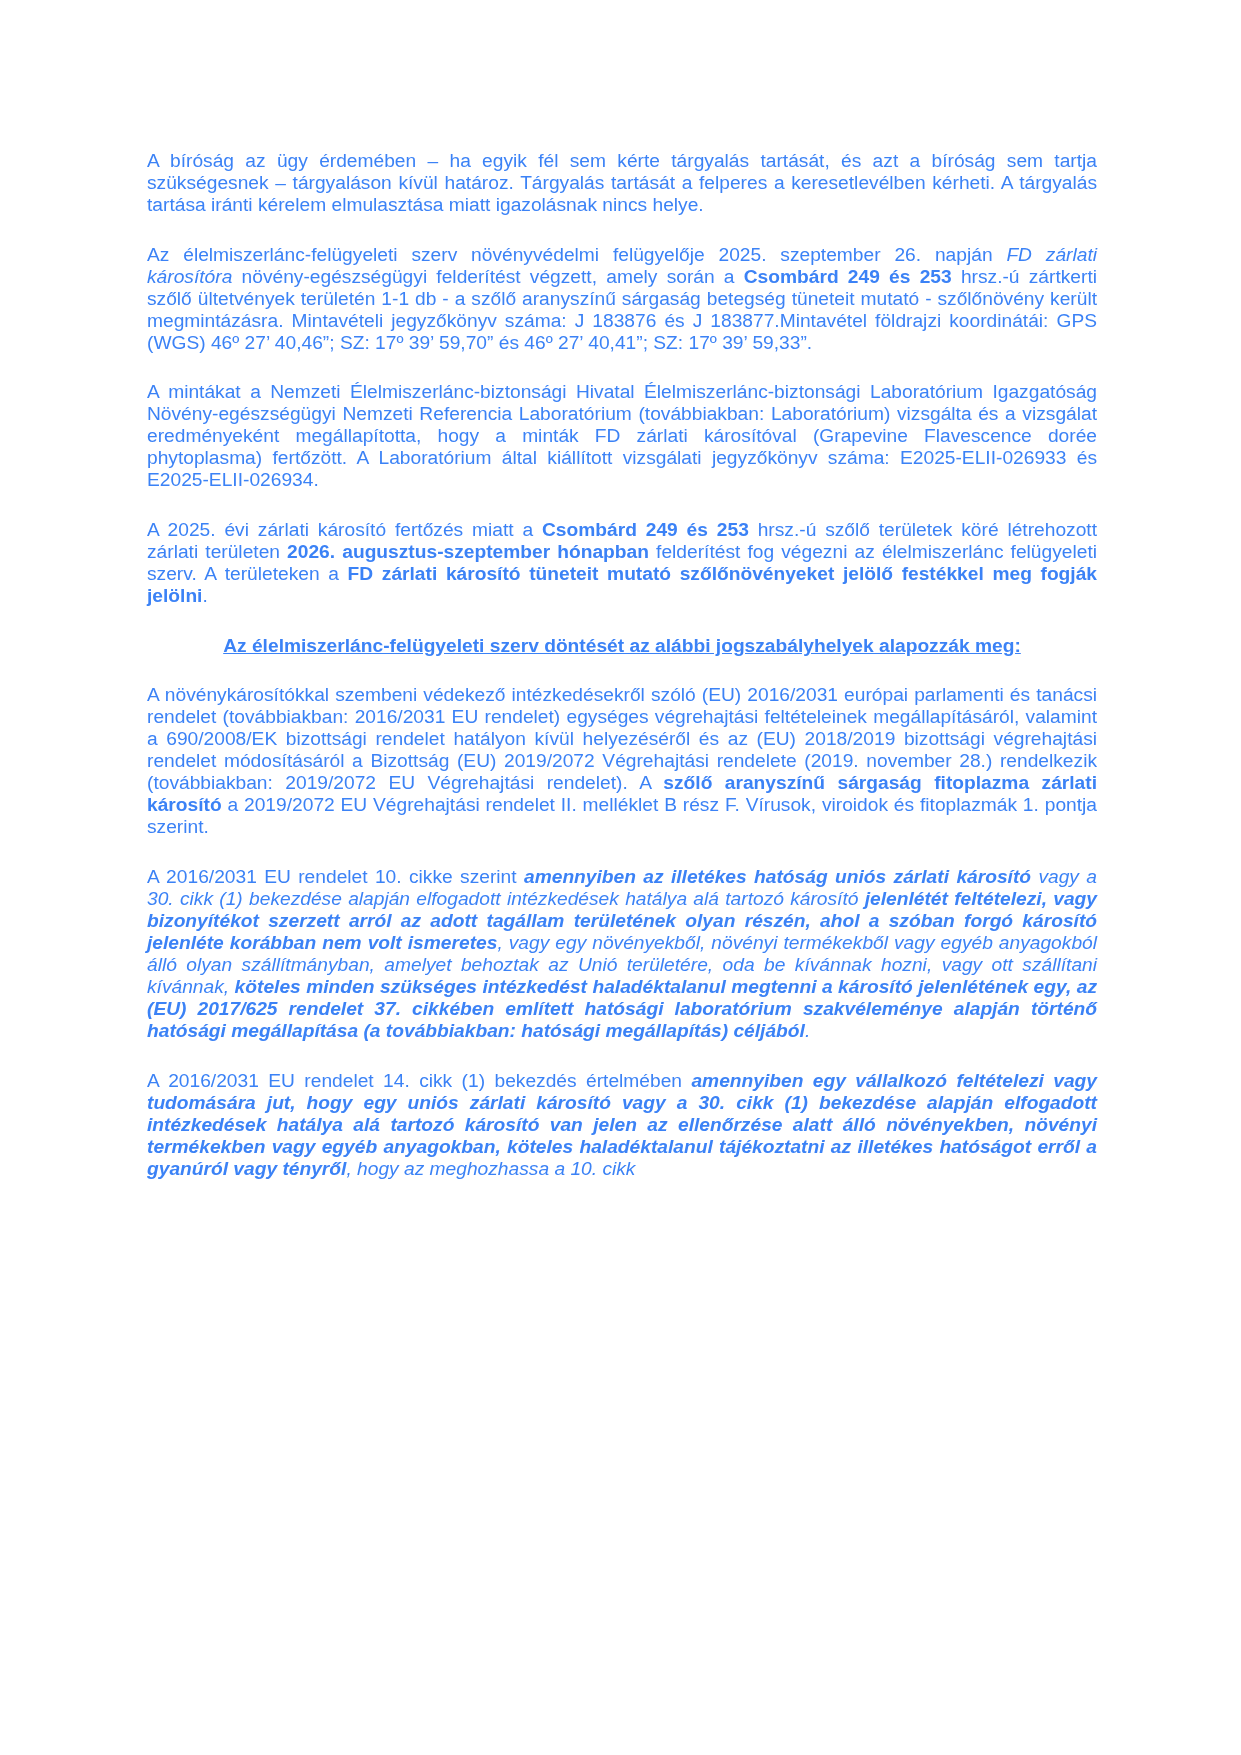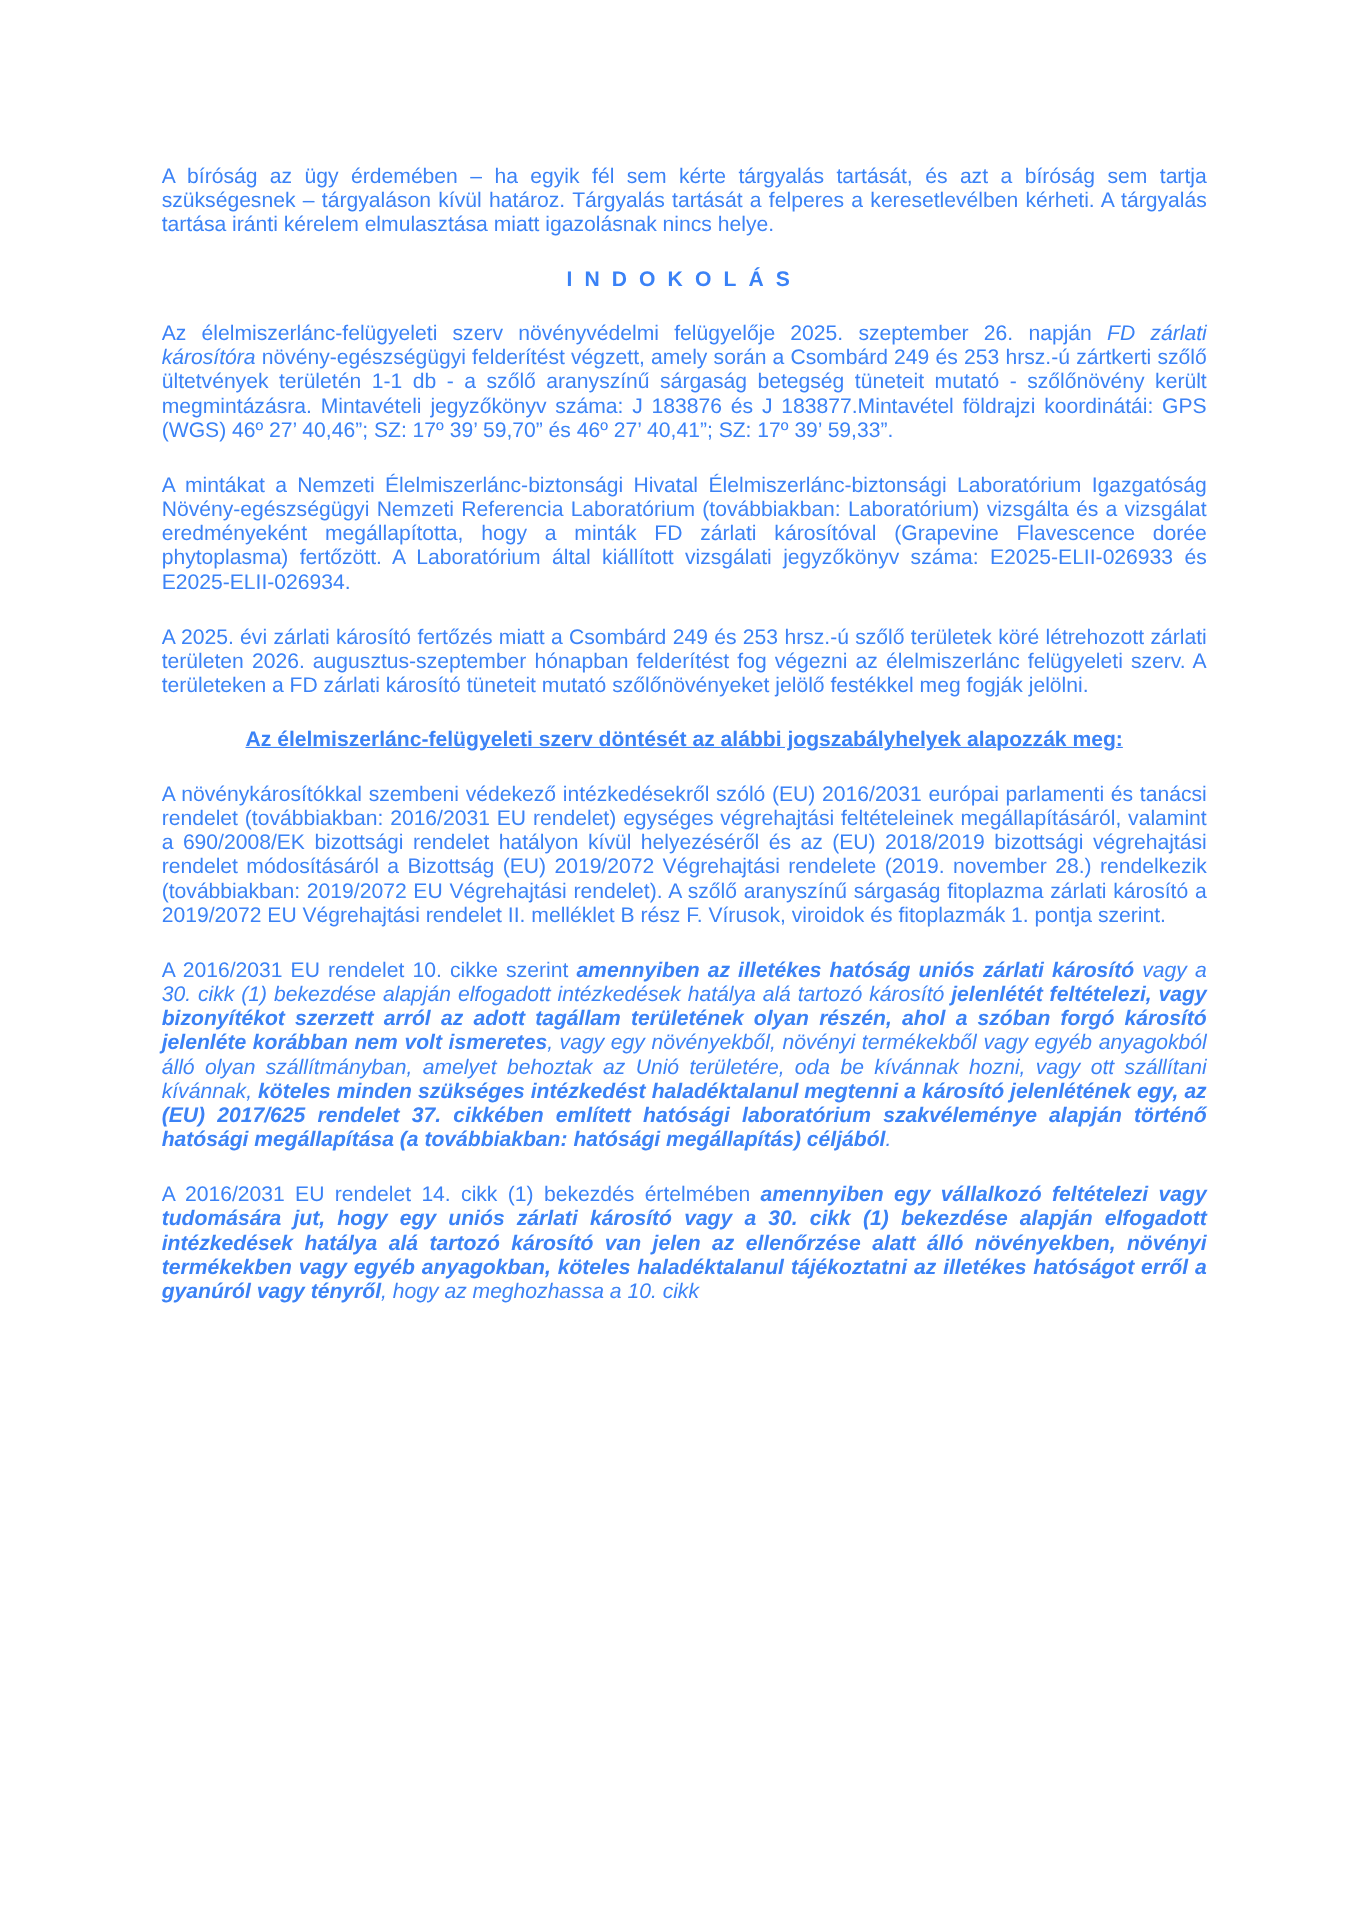--- a/index.html
+++ b/index.html
@@ -8,32 +8,31 @@
       position: absolute; left: 147px; top: 150px; width: 950px;
       font-family: "Liberation Sans", sans-serif;
       font-size: 19.2px; line-height: 22px; color: #3b82f6;
     }
     p { margin: 0 0 27.7px 0; text-align: justify; }
     .title {
       text-align: center; font-weight: bold; letter-spacing: 11px;
       margin: 0 0 27.7px 0;
     }
     .ul-heading { font-weight: bold; text-decoration: underline; text-align: center; }
-    b { font-weight: normal; }
+    b { font-weight: bold; }
     .bi { font-weight: bold; font-style: italic; margin-top: 16px; }
     i { font-style: italic; }
   </style>
 </head>
 <body>
 
 <div class="page">
 
   <p>A bíróság az ügy érdemében – ha egyik fél sem kérte tárgyalás tartását, és azt a bíróság sem tartja szükségesnek – tárgyaláson kívül határoz. Tárgyalás tartását a felperes a keresetlevélben kérheti. A tárgyalás tartása iránti kérelem elmulasztása miatt igazolásnak nincs helye.</p>
 
-  <div class="title">INDOKOLÁS</div>
 
   <p><span>Az élelmiszerlánc-felügyeleti szerv növényvédelmi felügyelője 2025. szeptember 26. napján </span><i>FD zárlati károsítóra</i><span> növény-egészségügyi felderítést végzett, amely során a </span><b>Csombárd 249 és 253</b><span> hrsz.-ú zártkerti szőlő ültetvények területén 1-1 db - a szőlő aranyszínű sárgaság betegség tüneteit mutató - szőlőnövény került megmintázásra. Mintavételi jegyzőkönyv száma: J 183876 és J 183877.Mintavétel földrajzi koordinátái: GPS (WGS) 46º 27’ 40,46”; SZ: 17º 39’ 59,70” és 46º 27’ 40,41”; SZ: 17º 39’ 59,33”.</span></p>
 
   <p>A mintákat a Nemzeti Élelmiszerlánc-biztonsági Hivatal Élelmiszerlánc-biztonsági Laboratórium Igazgatóság Növény-egészségügyi Nemzeti Referencia Laboratórium (továbbiakban: Laboratórium) vizsgálta és a vizsgálat eredményeként megállapította, hogy a minták FD zárlati károsítóval (Grapevine Flavescence dorée phytoplasma) fertőzött. A Laboratórium által kiállított vizsgálati jegyzőkönyv száma: E2025-ELII-026933 és E2025-ELII-026934.</p>
 
   <p><span>A 2025. évi zárlati károsító fertőzés miatt a </span><b>Csombárd 249 és 253</b><span> hrsz.-ú szőlő területek köré létrehozott zárlati területen </span><b>2026. augusztus-szeptember hónapban</b><span> felderítést fog végezni az élelmiszerlánc felügyeleti szerv. A területeken a </span><b>FD zárlati károsító tüneteit mutató szőlőnövényeket jelölő festékkel meg fogják jelölni</b><span>.</span></p>
 
   <p class="ul-heading">Az élelmiszerlánc-felügyeleti szerv döntését az alábbi jogszabályhelyek alapozzák meg:</p>
 
   <p><span>A növénykárosítókkal szembeni védekező intézkedésekről szóló (EU) 2016/2031 európai parlamenti és tanácsi rendelet (továbbiakban: 2016/2031 EU rendelet) egységes végrehajtási feltételeinek megállapításáról, valamint a 690/2008/EK bizottsági rendelet hatályon kívül helyezéséről és az (EU) 2018/2019 bizottsági végrehajtási rendelet módosításáról a Bizottság (EU) 2019/2072 Végrehajtási rendelete (2019. november 28.) rendelkezik (továbbiakban: 2019/2072 EU Végrehajtási rendelet). A </span><b>szőlő aranyszínű sárgaság fitoplazma zárlati károsító</b><span> a 2019/2072 EU Végrehajtási rendelet II. melléklet B rész F. Vírusok, viroidok és fitoplazmák 1. pontja szerint.</span></p>

